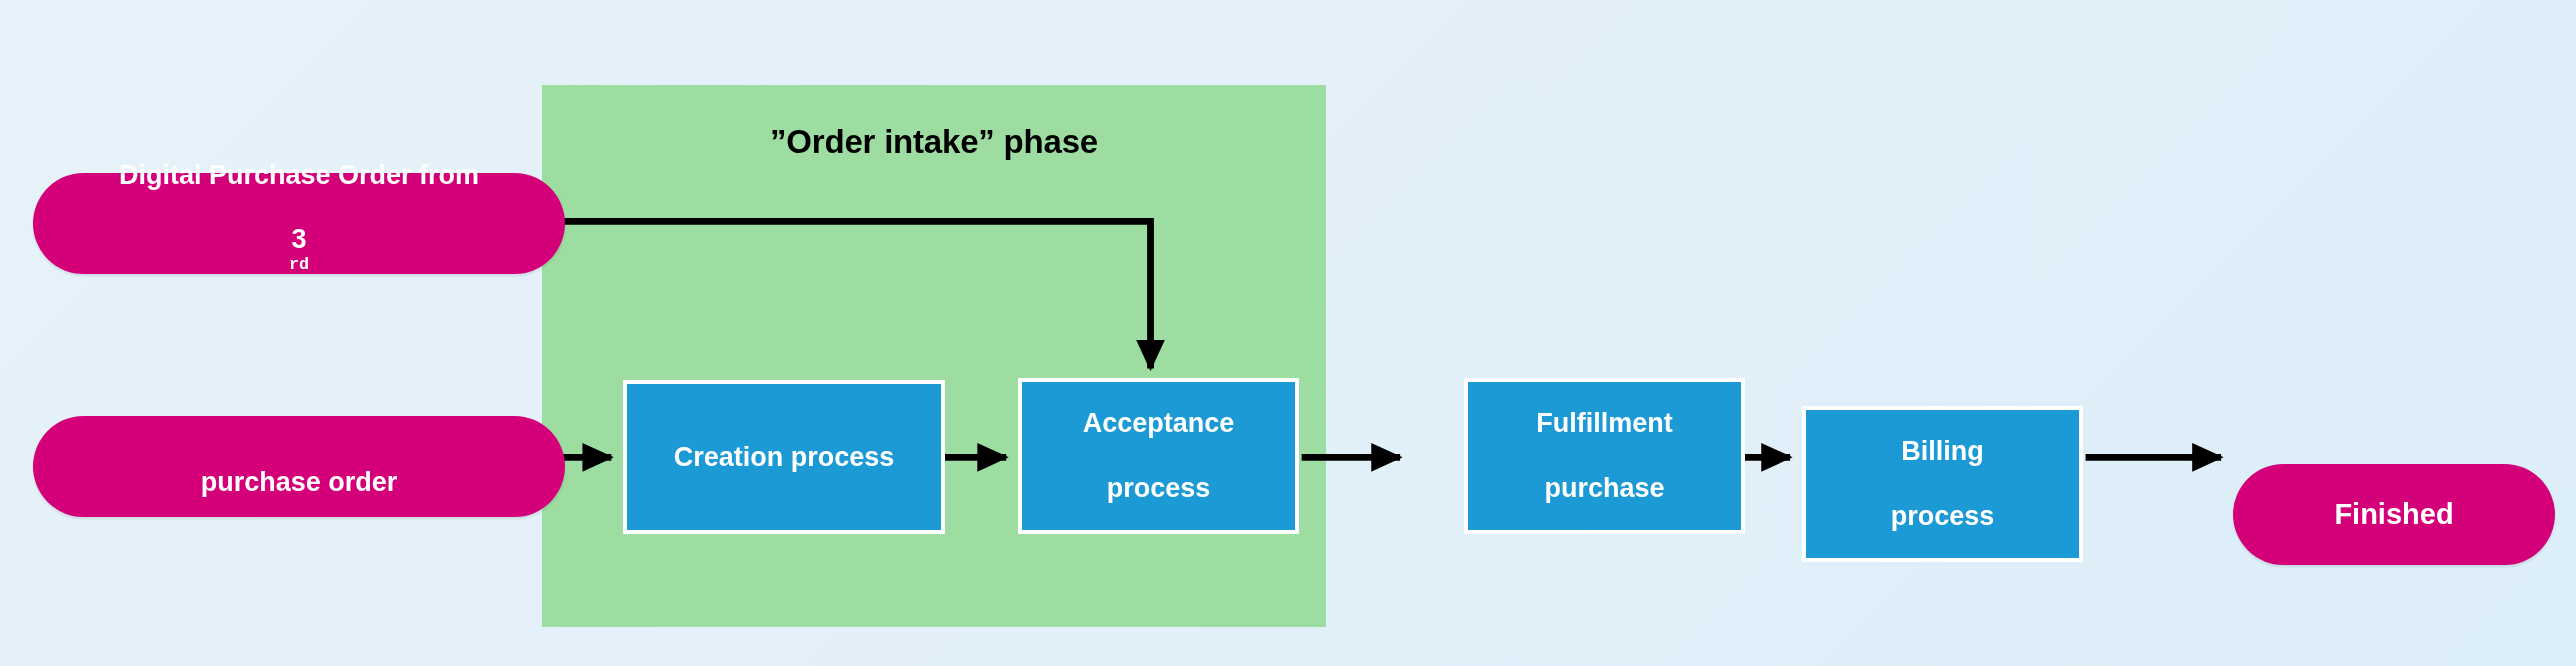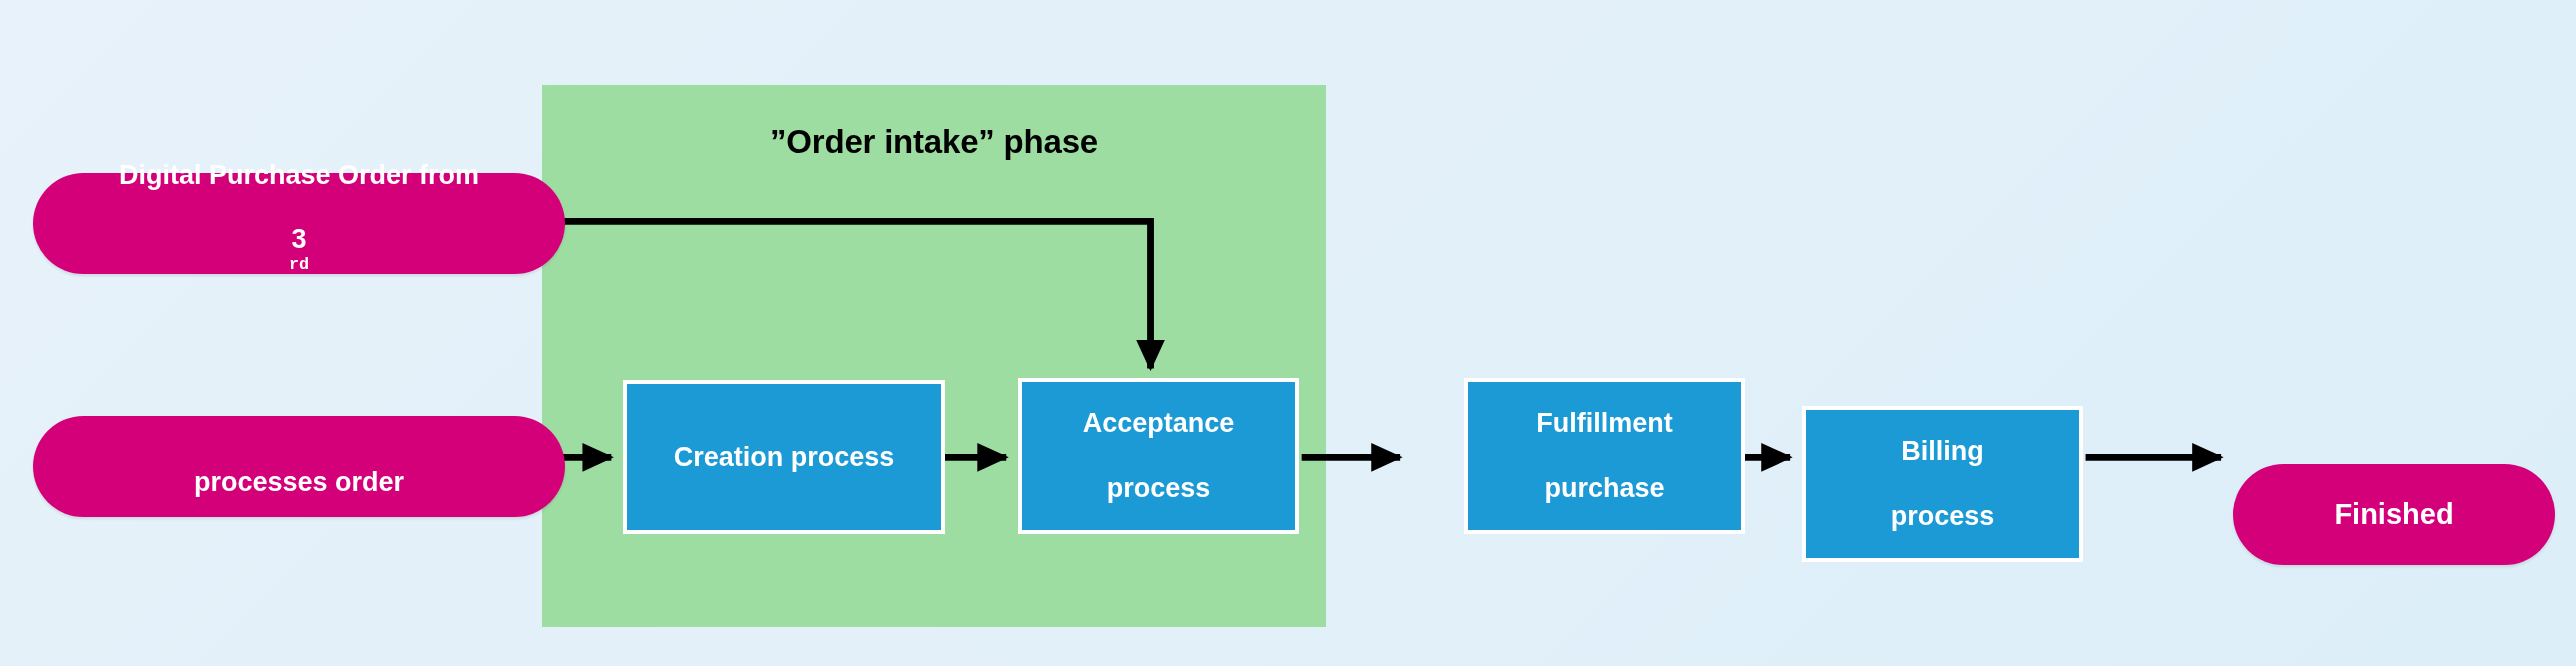--- a/index.html
+++ b/index.html
@@ -144,21 +144,21 @@
   <div class="pill" id="pill-digital-po">
     <span>
       <span>Digital Purchase Order from</span><br>
       <span><span>3</span><sup>rd</sup></span>
     </span>
   </div>
 
   <div class="pill" id="pill-inbound-po">
     <span>
       <br>
-      <span>processes order</span>
+      <span>purchase order</span>
     </span>
   </div>
 
   <div class="proc" id="proc-creation">
     <span>
       <span>Creation process</span>
     </span>
   </div>
 
   <div class="proc" id="proc-acceptance">

